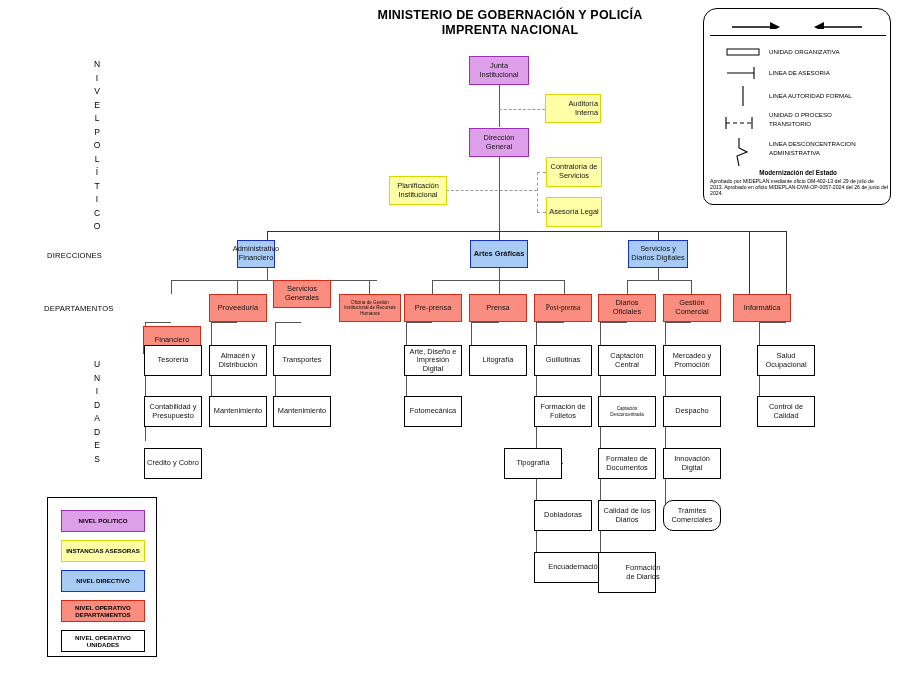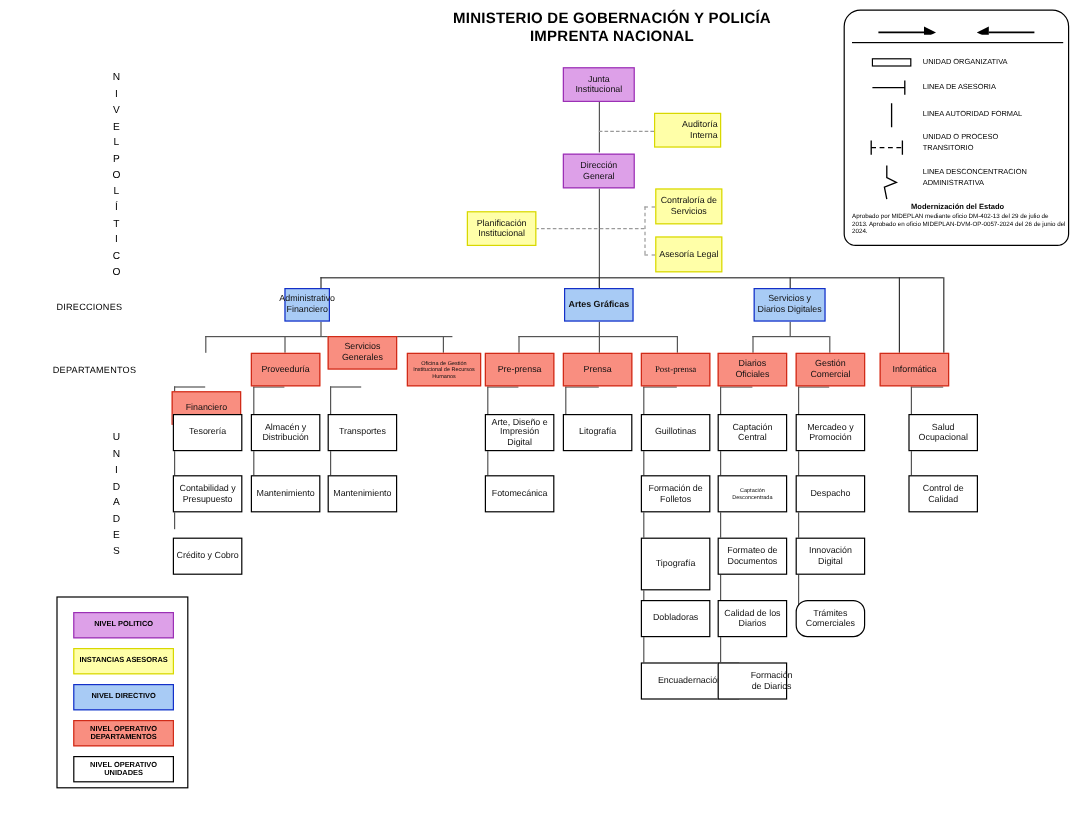--- a/index.html
+++ b/index.html
@@ -255,30 +255,30 @@
   <div class="node n-unidad" style="left:144px;top:396px;width:58px;height:31px;">Contabilidad y Presupuesto</div>
   <div class="node n-unidad" style="left:209px;top:396px;width:58px;height:31px;">Mantenimiento</div>
   <div class="node n-unidad" style="left:273px;top:396px;width:58px;height:31px;">Mantenimiento</div>
   <div class="node n-unidad" style="left:404px;top:396px;width:58px;height:31px;">Fotomecánica</div>
   <div class="node n-unidad" style="left:534px;top:396px;width:58px;height:31px;">Formación de Folletos</div>
   <div class="node n-unidad n-tiny" style="left:598px;top:396px;width:58px;height:31px;">Captación Desconcentrada</div>
   <div class="node n-unidad" style="left:663px;top:396px;width:58px;height:31px;">Despacho</div>
   <div class="node n-unidad" style="left:757px;top:396px;width:58px;height:31px;">Control de Calidad</div>
 
   <div class="node n-unidad" style="left:144px;top:448px;width:58px;height:31px;">Crédito y Cobro</div>
-  <div class="node n-unidad" style="left:534px;top:448px;width:58px;height:44px;">Tipografía</div>
+  <div class="node n-unidad" style="left:504px;top:448px;width:58px;height:31px;">Tipografía</div>
   <div class="node n-unidad" style="left:598px;top:448px;width:58px;height:31px;">Formateo de Documentos</div>
   <div class="node n-unidad" style="left:663px;top:448px;width:58px;height:31px;">Innovación Digital</div>
 
   <div class="node n-unidad" style="left:534px;top:500px;width:58px;height:31px;">Dobladoras</div>
   <div class="node n-unidad" style="left:598px;top:500px;width:58px;height:31px;">Calidad de los Diarios</div>
   <div class="node n-unidad" style="left:663px;top:500px;width:58px;height:31px;border-radius:10px;">Trámites Comerciales</div>
 
   <div class="node n-unidad" style="left:534px;top:552px;width:82px;height:31px;">Encuadernación</div>
-  <div class="node n-unidad" style="left:598px;top:552px;width:58px;height:31px;padding-left:34px;">Formación de Diarios</div>
+  <div class="node n-unidad" style="left:598px;top:552px;width:58px;height:41px;padding-left:34px;">Formación de Diarios</div>
 
   <div id="legend">
     <div id="legend-divider"></div>
 
     <svg class="abs" style="left:26px;top:2px;" width="52" height="18" viewBox="0 0 52 18">
       <path d="M2 16 L40 16" stroke="#000" stroke-width="1.4" fill="none"></path>
       <polygon points="40,11 50,16 40,21" fill="#000"></polygon>
     </svg>
     <svg class="abs" style="left:108px;top:2px;" width="52" height="18" viewBox="0 0 52 18">
       <path d="M12 16 L50 16" stroke="#000" stroke-width="1.4" fill="none"></path>

